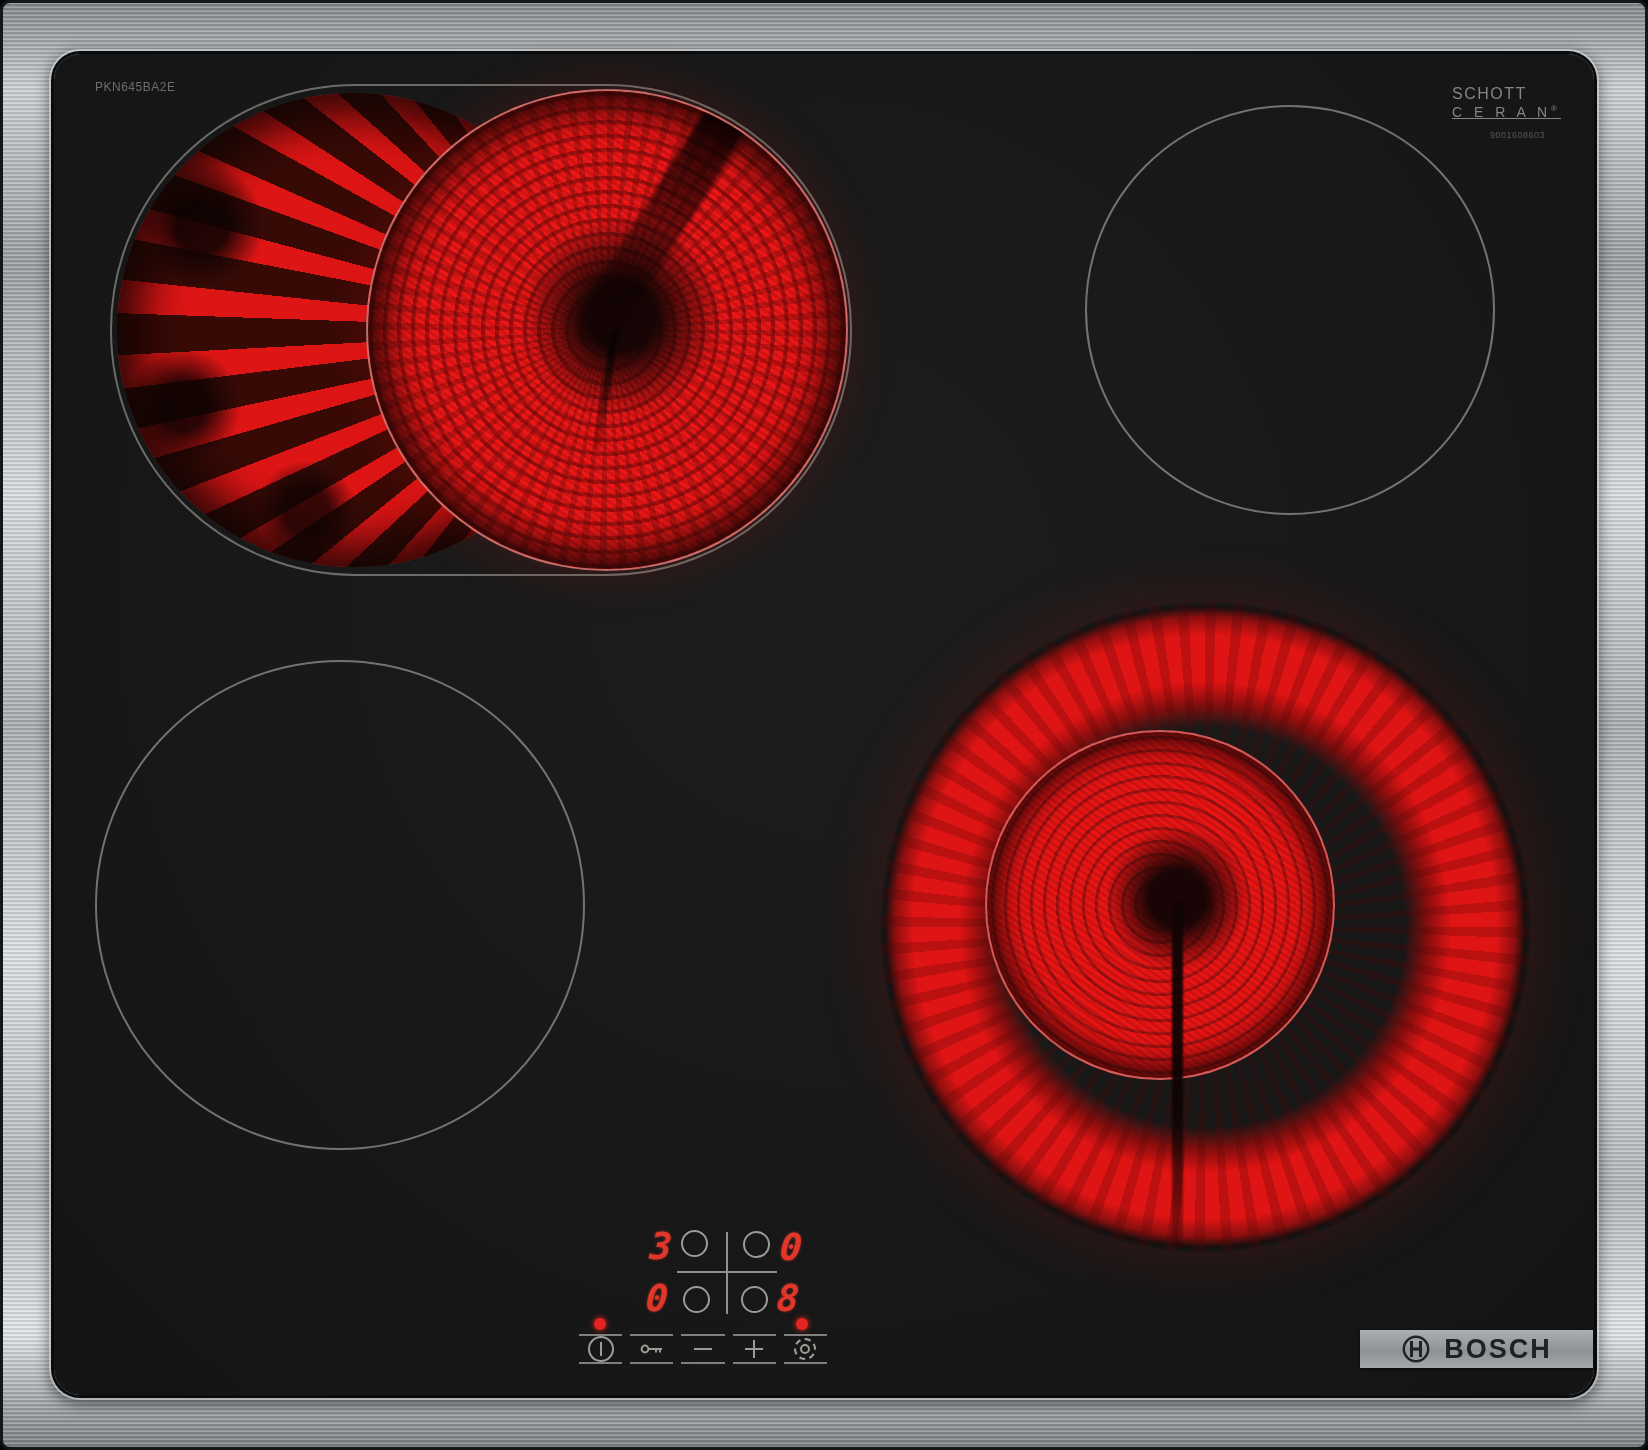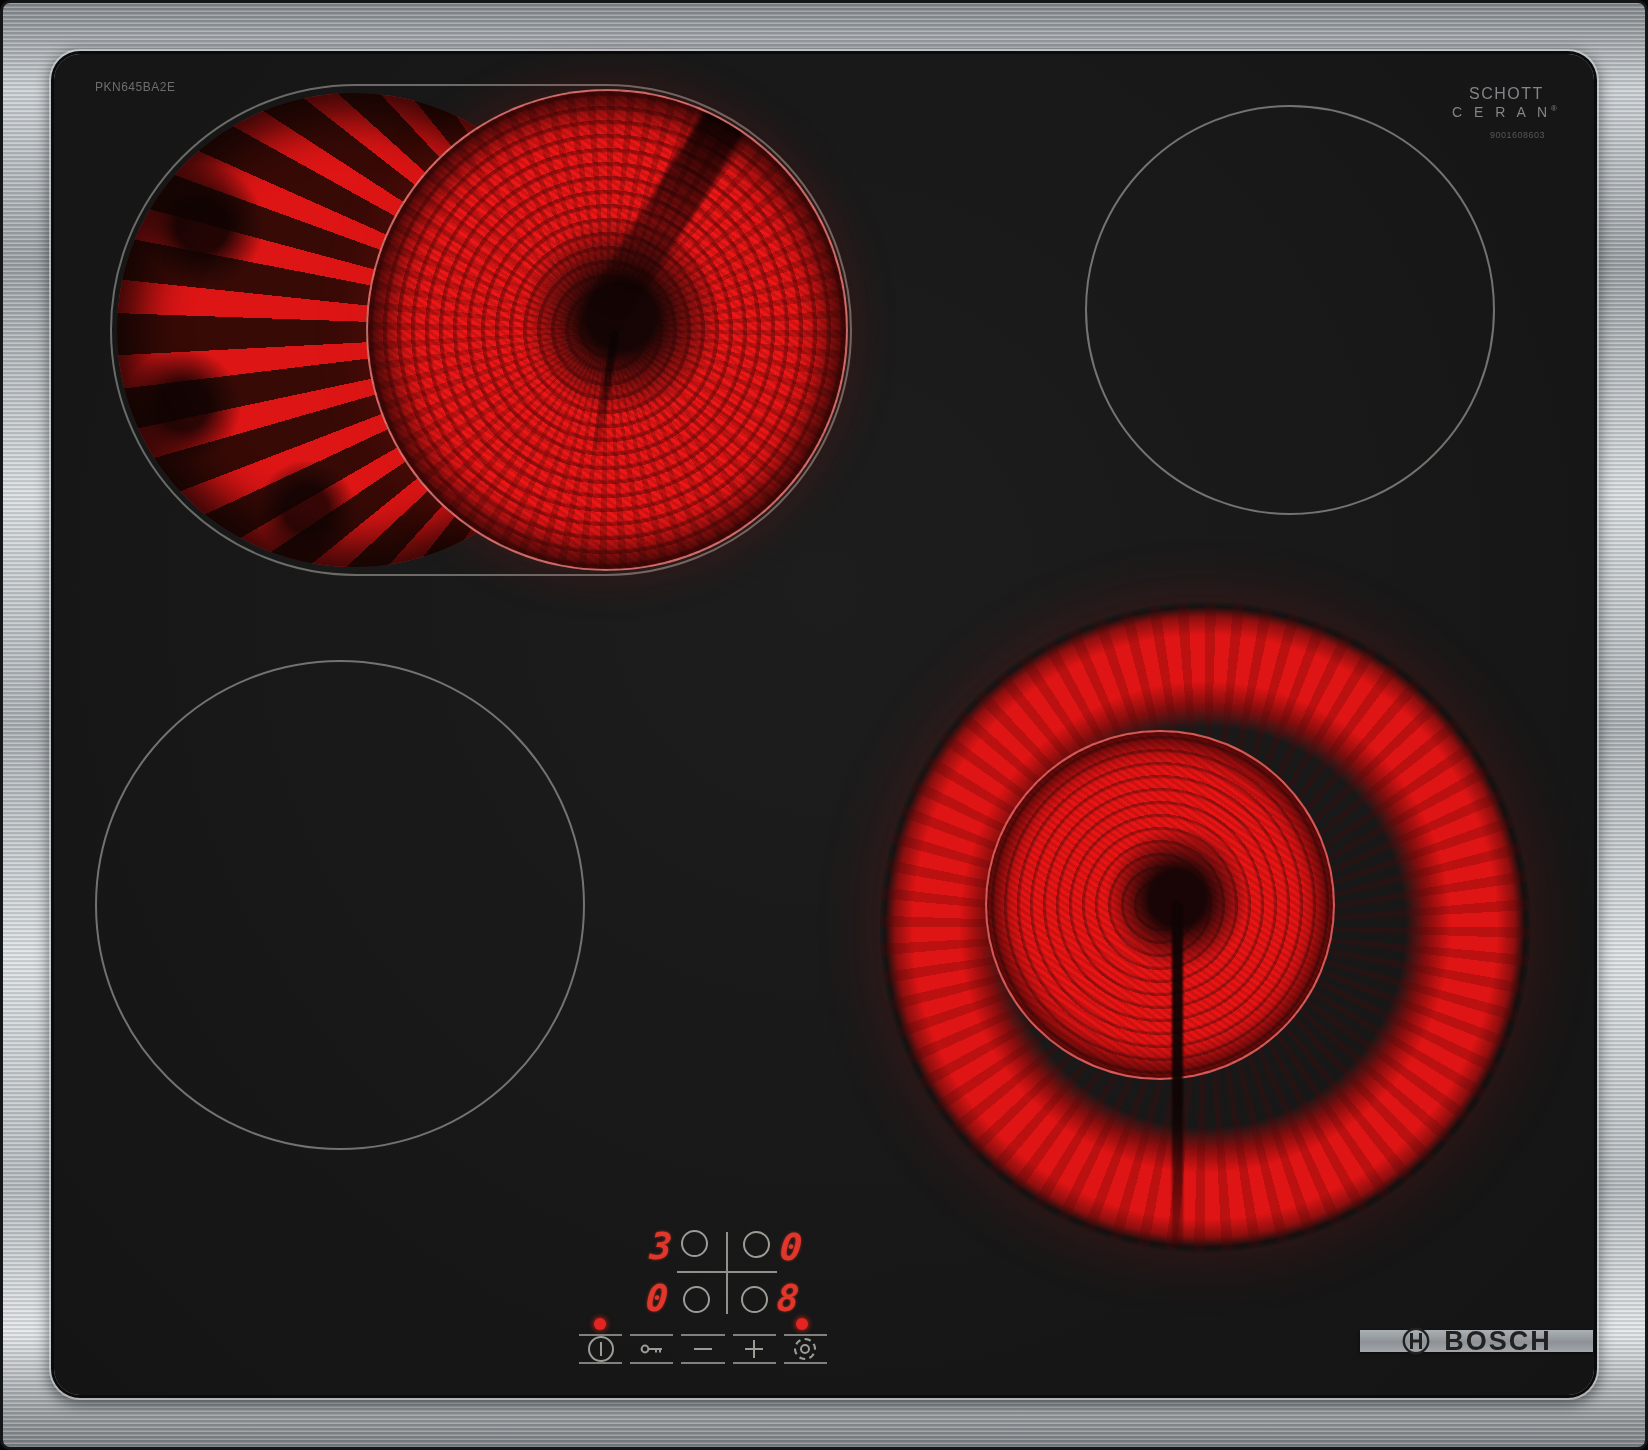--- a/index.html
+++ b/index.html
@@ -16,23 +16,23 @@
 
   
   .glass{position:absolute;left:54px;top:54px;width:1540px;height:1341px;
     border-radius:26px;
     background:radial-gradient(ellipse at 50% 40%,#1d1d1d 0%,#171717 65%,#141414 100%);
     box-shadow:0 0 0 3px #0a0b0c,0 0 0 5px rgba(244,247,249,.5),0 4px 14px 6px rgba(0,0,0,.45);
   }
 
   .txt{position:absolute;color:#6d6d6d;}
   .model{left:41px;top:26px;font-size:12px;letter-spacing:.5px;}
-  .schott{left:1398px;top:32px;text-align:center;color:#84848a;line-height:15px;}
+  .schott{left:1398px;top:32px;text-align:left;color:#84848a;line-height:15px;}
   .schott .l1{font-size:16px;letter-spacing:1.5px;}
-  .schott .l2{font-size:14px;letter-spacing:4px;}
+  .schott .l2{font-size:14px;letter-spacing:4px;text-decoration:underline;}
   .schott sup{font-size:8px;}
   .partno{left:1436px;top:76px;font-size:9px;color:#57575c;letter-spacing:.5px;}
 
   
   .outline{position:absolute;border:2px solid rgba(190,191,184,.55);border-radius:50%;box-sizing:border-box;}
   .zone-rr{left:1031px;top:51px;width:410px;height:410px;}
   .zone-fl{left:41px;top:606px;width:490px;height:490px;}
 
   
   .zone-rl{position:absolute;left:56px;top:30px;width:742px;height:492px;}
@@ -115,21 +115,21 @@
   .pwr::after{content:"";position:absolute;left:10px;top:4px;width:2px;height:14px;background:#9a9d96;}
   .minus{width:18px;height:2px;background:#9a9d96;}
   .plus{position:relative;width:18px;height:18px;}
   .plus::before{content:"";position:absolute;left:0;top:8px;width:18px;height:2px;background:#9a9d96;}
   .plus::after{content:"";position:absolute;left:8px;top:0;width:2px;height:18px;background:#9a9d96;}
   .dual{width:22px;height:22px;border:2px dashed #9a9d96;border-radius:50%;box-sizing:border-box;
     display:flex;align-items:center;justify-content:center;}
   .dual i{display:block;width:10px;height:10px;border:2px solid #9a9d96;border-radius:50%;box-sizing:border-box;}
 
   
-  .badge{position:absolute;left:1306px;top:1276px;width:233px;height:22px;
+  .badge{position:absolute;left:1306px;top:1276px;width:233px;height:38px;
     background:linear-gradient(180deg,#aab0b4,#8e9296 55%,#a2a7ab);
     display:flex;align-items:center;justify-content:center;gap:13px;
     box-shadow:0 1px 3px rgba(0,0,0,.6);}
   .badge .word{font-size:27px;font-weight:bold;letter-spacing:2px;color:#212121;}
   .emblem{display:block;}
 </style>
 </head>
 <body>
 
 <div class="frame"></div>

